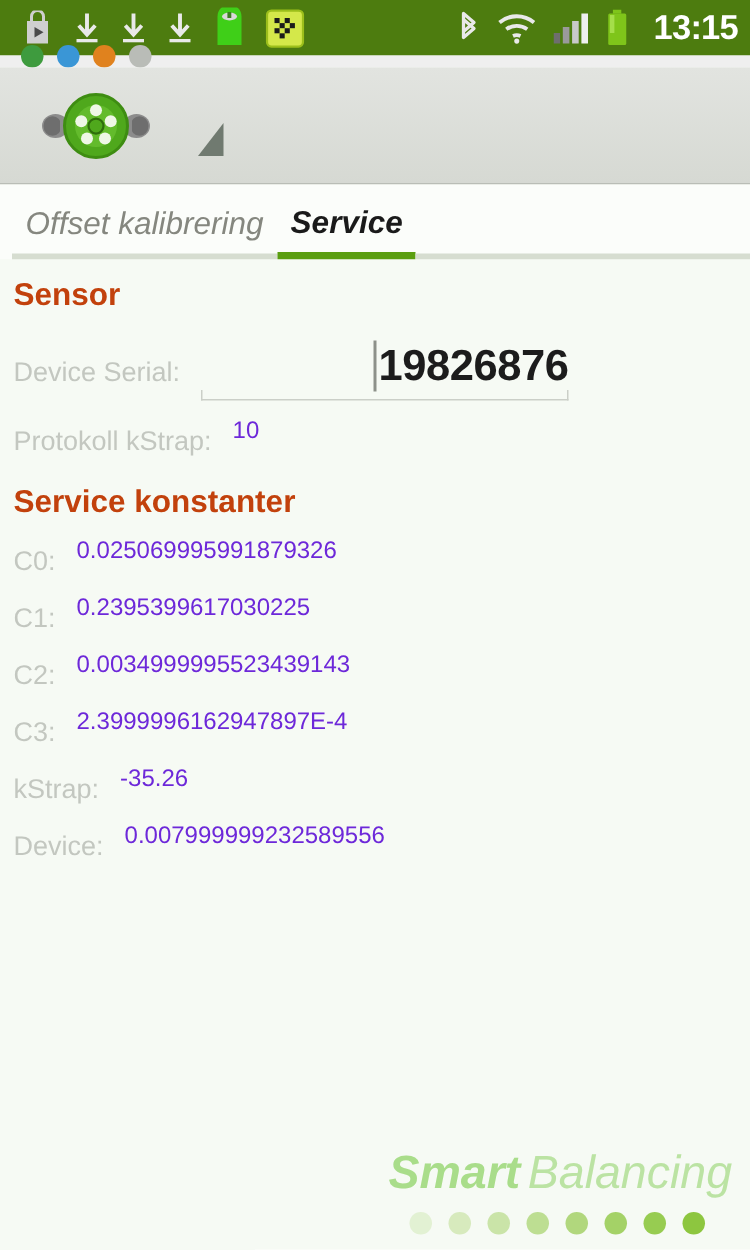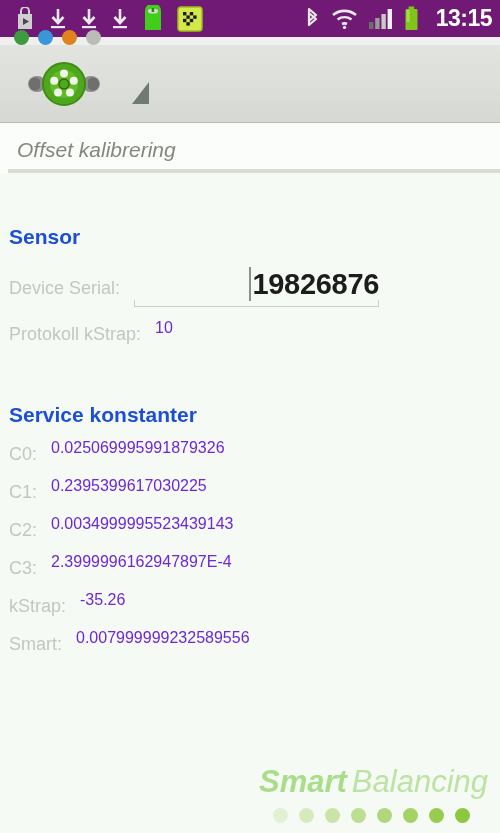--- a/index.html
+++ b/index.html
@@ -17,21 +17,21 @@
     width: 500px;
     height: 833px;
     background: #f6faf4;
     display: flex;
     flex-direction: column;
   }
 
   
   .statusbar {
     height: 37px;
-    background: #701a75;
+    background: #4d7c0f;
     display: flex;
     align-items: center;
     padding: 0 8px 0 14px;
     flex: 0 0 auto;
   }
   .sb-left {
     display: flex;
     align-items: center;
     gap: 13px;
     flex: 1 1 auto;
@@ -128,24 +128,23 @@
     flex: 1 1 auto;
     background: #f6faf4;
     padding: 0 9px;
     overflow: hidden;
     position: relative;
   }
 
   .section-title {
     font-size: 21px;
     font-weight: bold;
-    color: #1d4ed8;
+    color: #c2410c;
     padding: 11px 0 6px 0;
     line-height: 1.2;
-    margin-top: 40px;
   }
 
   .row {
     display: flex;
     align-items: flex-start;
     padding: 6px 0;
     gap: 14px;
   }
   .row .lbl {
     font-size: 18px;
@@ -346,20 +345,21 @@
           <circle cx="49.8" cy="21.8" r="4"></circle>
         </g>
         <circle cx="40" cy="25" r="5" fill="#4fa81c" stroke="#2f6e0c" stroke-width="1.5"></circle>
       </svg>
     </div>
     <div class="spinner-caret"></div>
   </div>
 
   <div class="tabs">
     <div class="tab">Offset kalibrering</div>
+    <div class="tab active">Service</div>
     <div class="tab-fill"></div>
   </div>
 
   <div class="content">
 
     <div class="section-title">Sensor</div>
 
     <div class="row serial">
       <div class="lbl">Device Serial:</div>
       <div class="serial-field">
@@ -394,21 +394,21 @@
       <div class="lbl">C3:</div>
       <div class="val">2.3999996162947897E-4</div>
     </div>
 
     <div class="row wide">
       <div class="lbl">kStrap:</div>
       <div class="val">-35.26</div>
     </div>
 
     <div class="row wide">
-      <div class="lbl">Smart:</div>
+      <div class="lbl">Device:</div>
       <div class="val">0.007999999232589556</div>
     </div>
 
     <div class="footer">
       <div class="brand">
         <span class="b1">Smart</span><span class="b2">Balancing</span>
       </div>
       <div class="dots-row">
           <i style="background: rgb(141, 198, 63); opacity: 0.18;"></i>
           <i style="background: rgb(141, 198, 63); opacity: 0.3;"></i>

